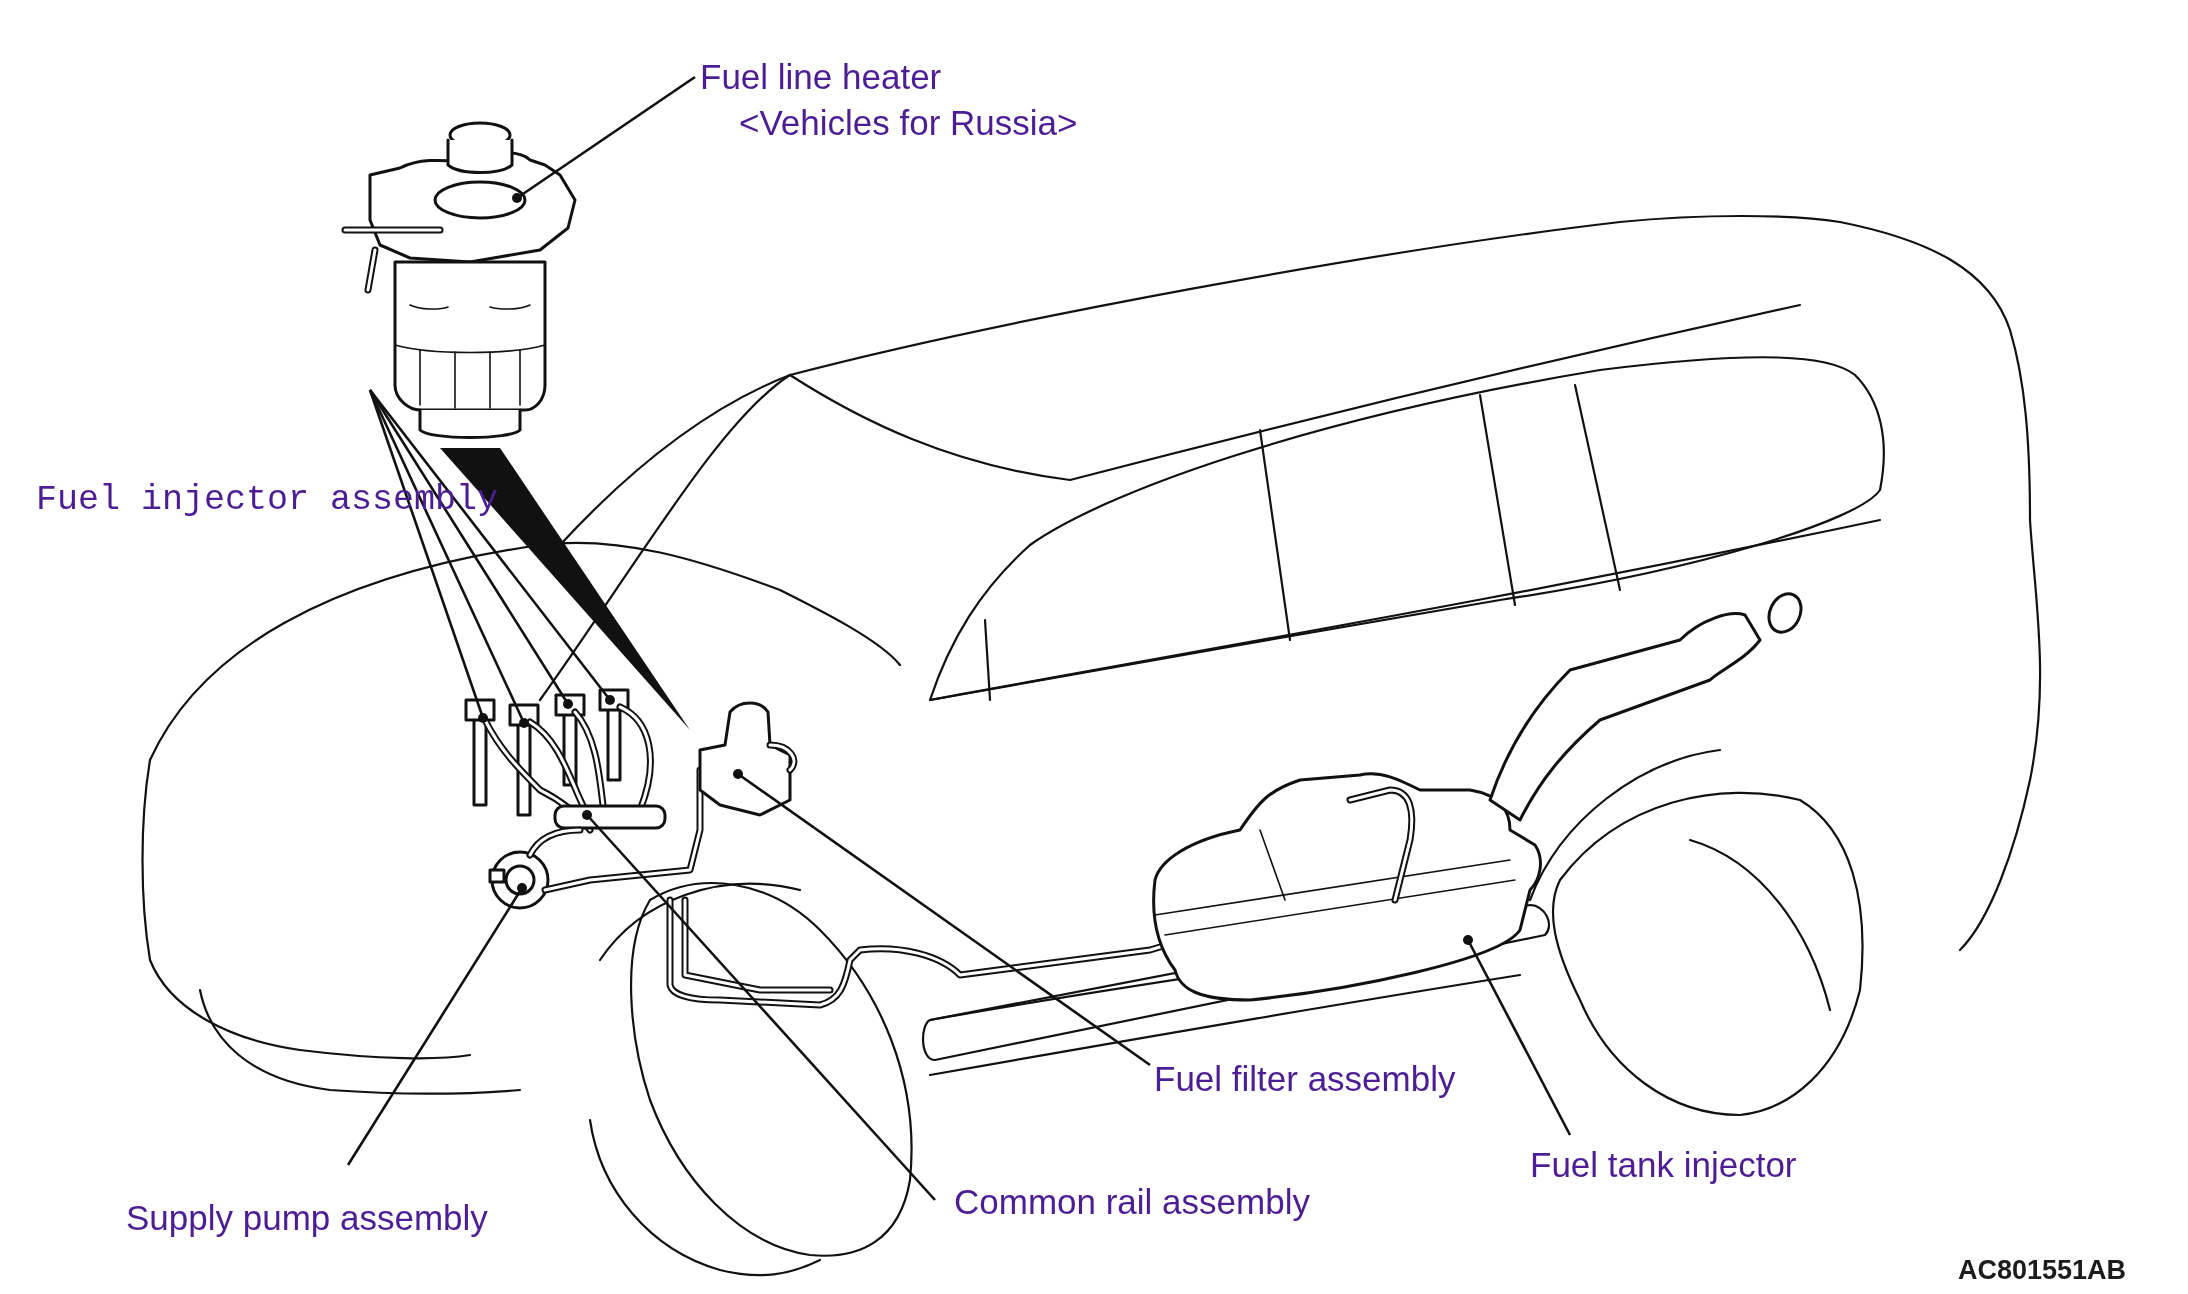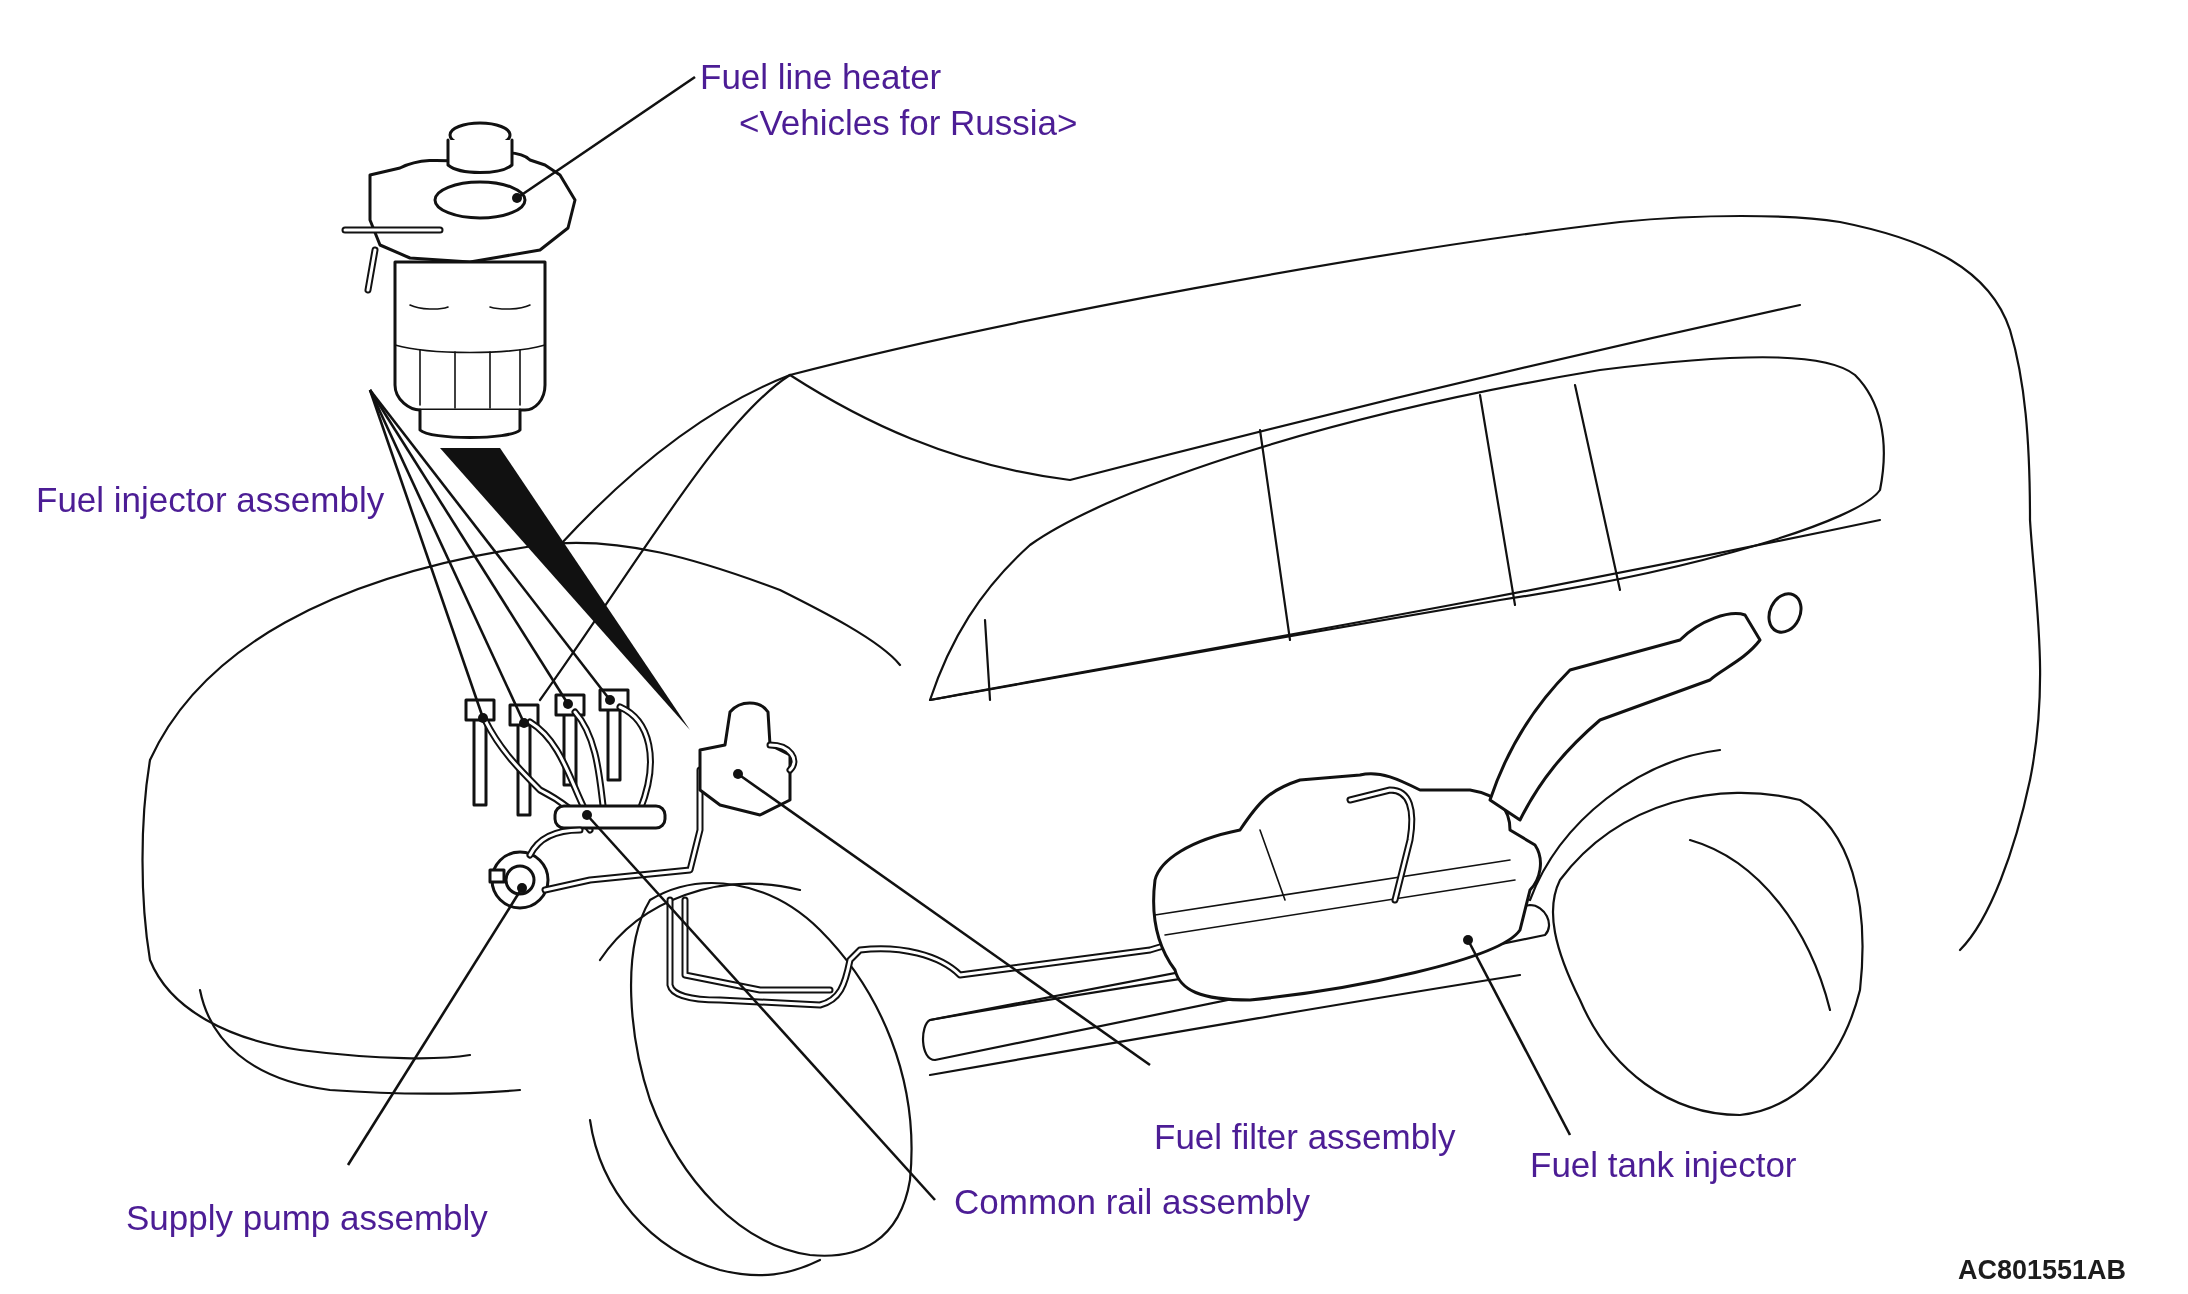--- a/index.html
+++ b/index.html
@@ -167,18 +167,18 @@
     <line class="leader" x1="1150" y1="1065" x2="738" y2="774"></line>
     <circle class="dot" cx="738" cy="774" r="5"></circle>
 
     <line class="leader" x1="1570" y1="1135" x2="1468" y2="940"></line>
     <circle class="dot" cx="1468" cy="940" r="5"></circle>
   </g>
 </svg>
 
 <div class="label" style="left:700px; top:55px;">Fuel line heater</div>
 <div class="label" style="left:700px; top:101px;margin-left:39px;">&lt;Vehicles for Russia&gt;</div>
-<div class="label" style="left:36px; top:478px;">Fuel injector assembly</div>
+<div class="label" style="left:36px; top:478px;font-family:Liberation Mono, monospace;">Fuel injector assembly</div>
 <div class="label" style="left:126px; top:1196px;">Supply pump assembly</div>
 <div class="label" style="left:954px; top:1180px;">Common rail assembly</div>
-<div class="label" style="left:1154px; top:1115px;">Fuel filter assembly</div>
+<div class="label" style="left:1154px; top:1057px;">Fuel filter assembly</div>
 <div class="label" style="left:1530px; top:1143px;">Fuel tank injector</div>
 <div class="code" style="left:1958px; top:1255px;">AC801551AB</div>
 
 </body></html>

